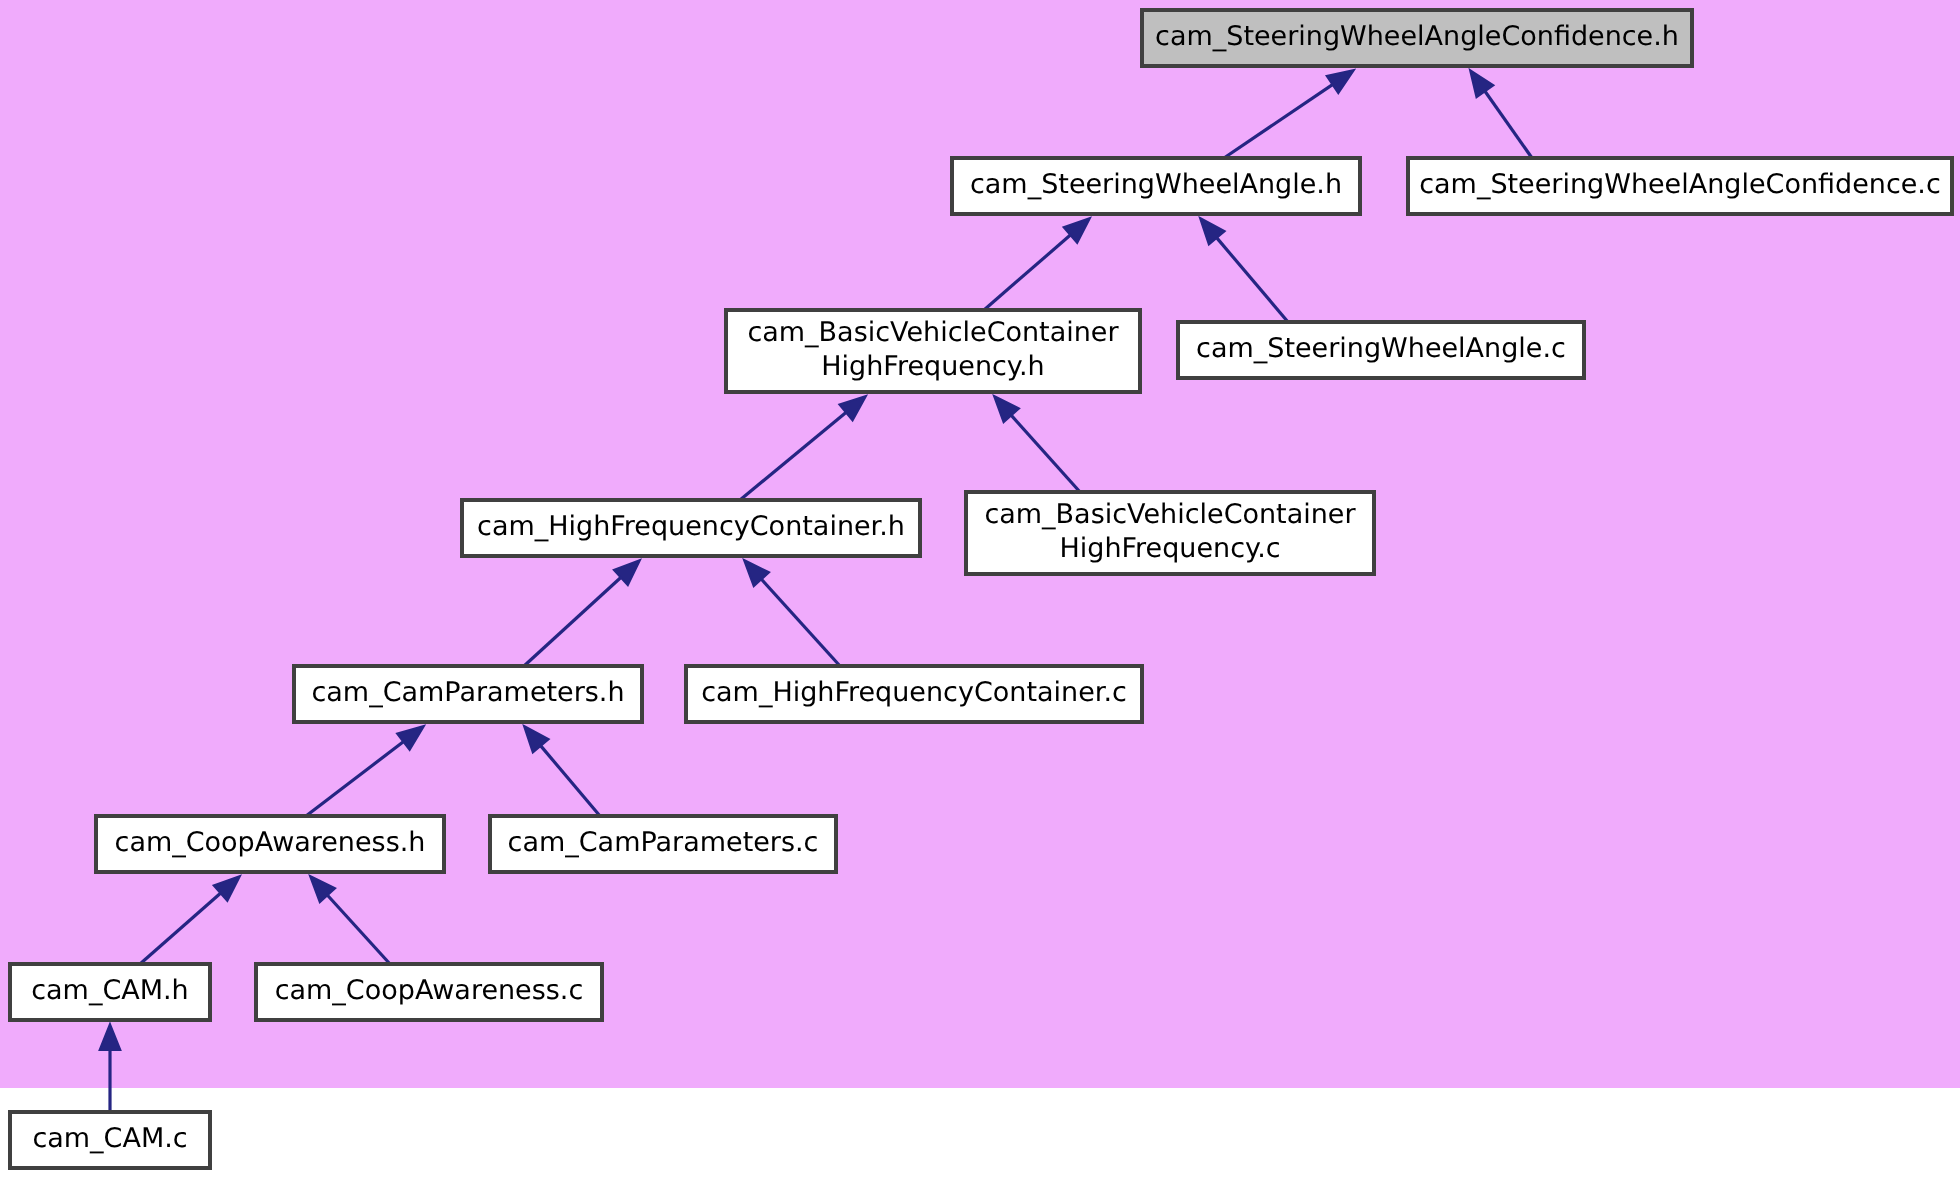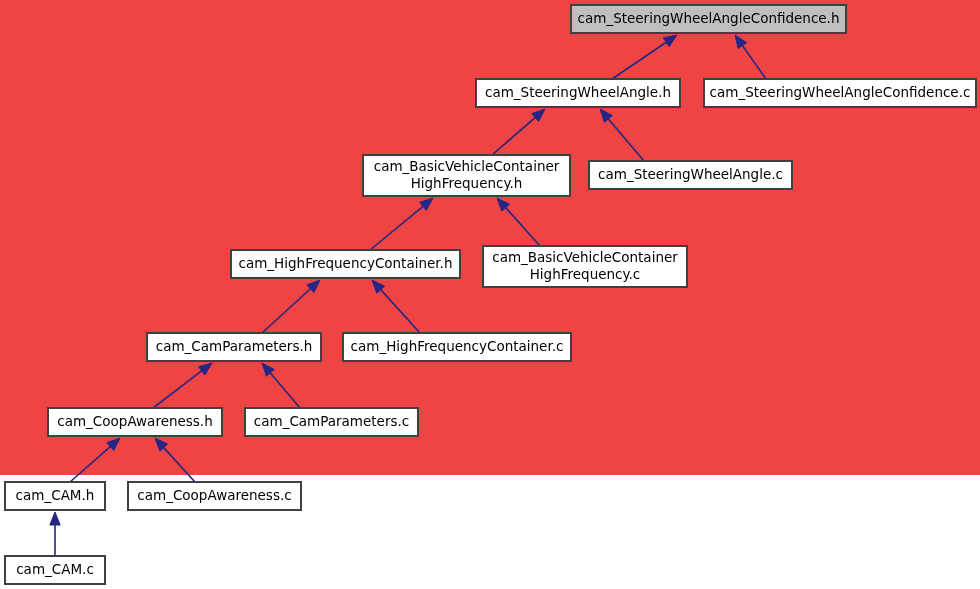--- a/index.html
+++ b/index.html
@@ -9,22 +9,22 @@
   }
   body {
     width: 980px;
     height: 589px;
     overflow: hidden;
     font-family: "DejaVu Sans", "Liberation Sans", sans-serif;
   }
   #graph-root {
     position: relative;
     width: 980px;
-    height: 475px;
-    background: #ef4444;
+    height: 544px;
+    background: #f0abfc;
   }
   svg#dep-graph {
     display: block;
     width: 980px;
     height: 589px;
   }
   .node-box {
     fill: #ffffff;
     stroke: #404040;
     stroke-width: 2;

